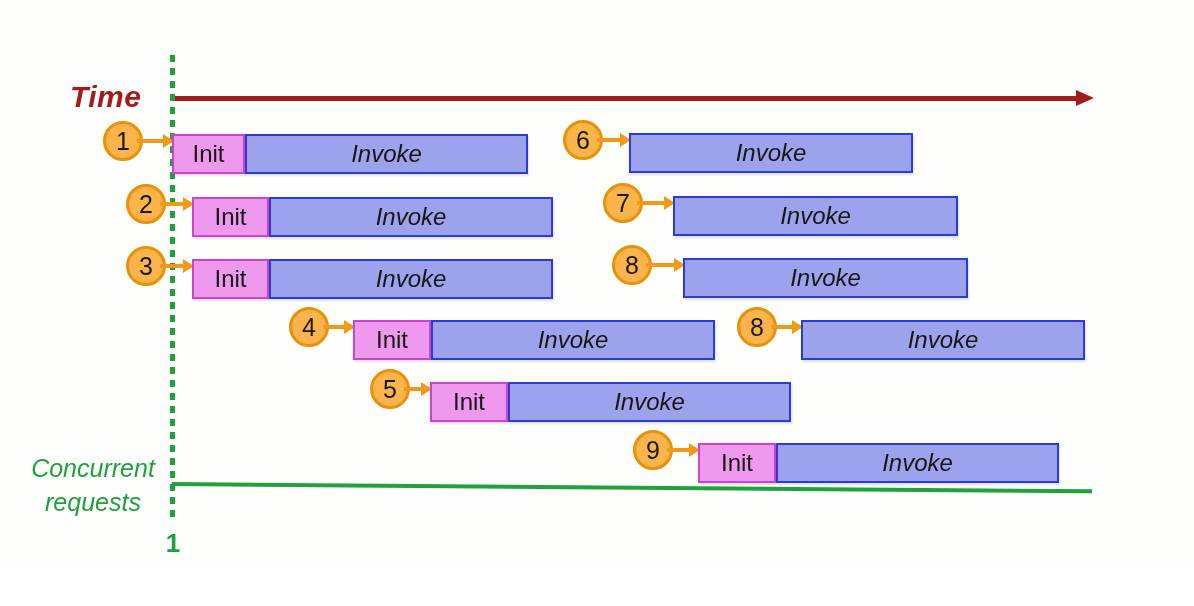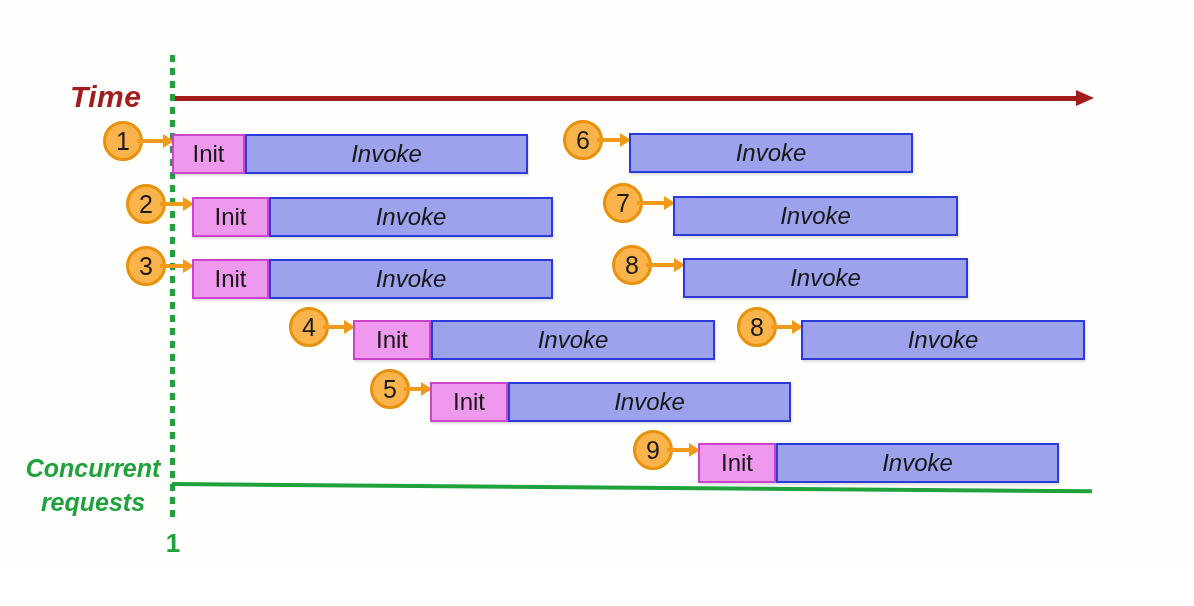--- a/index.html
+++ b/index.html
@@ -35,21 +35,21 @@
     width: 5px; height: 467px;
     background: repeating-linear-gradient(to bottom, #1fa23c 0 7px, transparent 7px 13px);
   }
   .concurrency-axis {
     position: absolute; left: 172px; top: 482px;
     width: 920px; height: 4px; background: #1fa23c;
     transform: rotate(0.45deg); transform-origin: left center;
   }
   .concurrency-label {
     position: absolute; left: 12px; top: 452px; width: 162px;
-    font-size: 25px; font-style: italic; font-weight: 700;
+    font-size: 25px; font-style: italic; font-weight: 400;
     color: #1fa23c; text-align: center; line-height: 1.35;
   }
   .concurrency-tick {
     position: absolute; left: 160px; top: 528px; width: 26px;
     font-size: 26px; font-weight: 600; color: #1fa23c; text-align: center;
   }
 
   
   .row { position: absolute; left: 0; width: 100%; height: 40px; }
   .badge {

